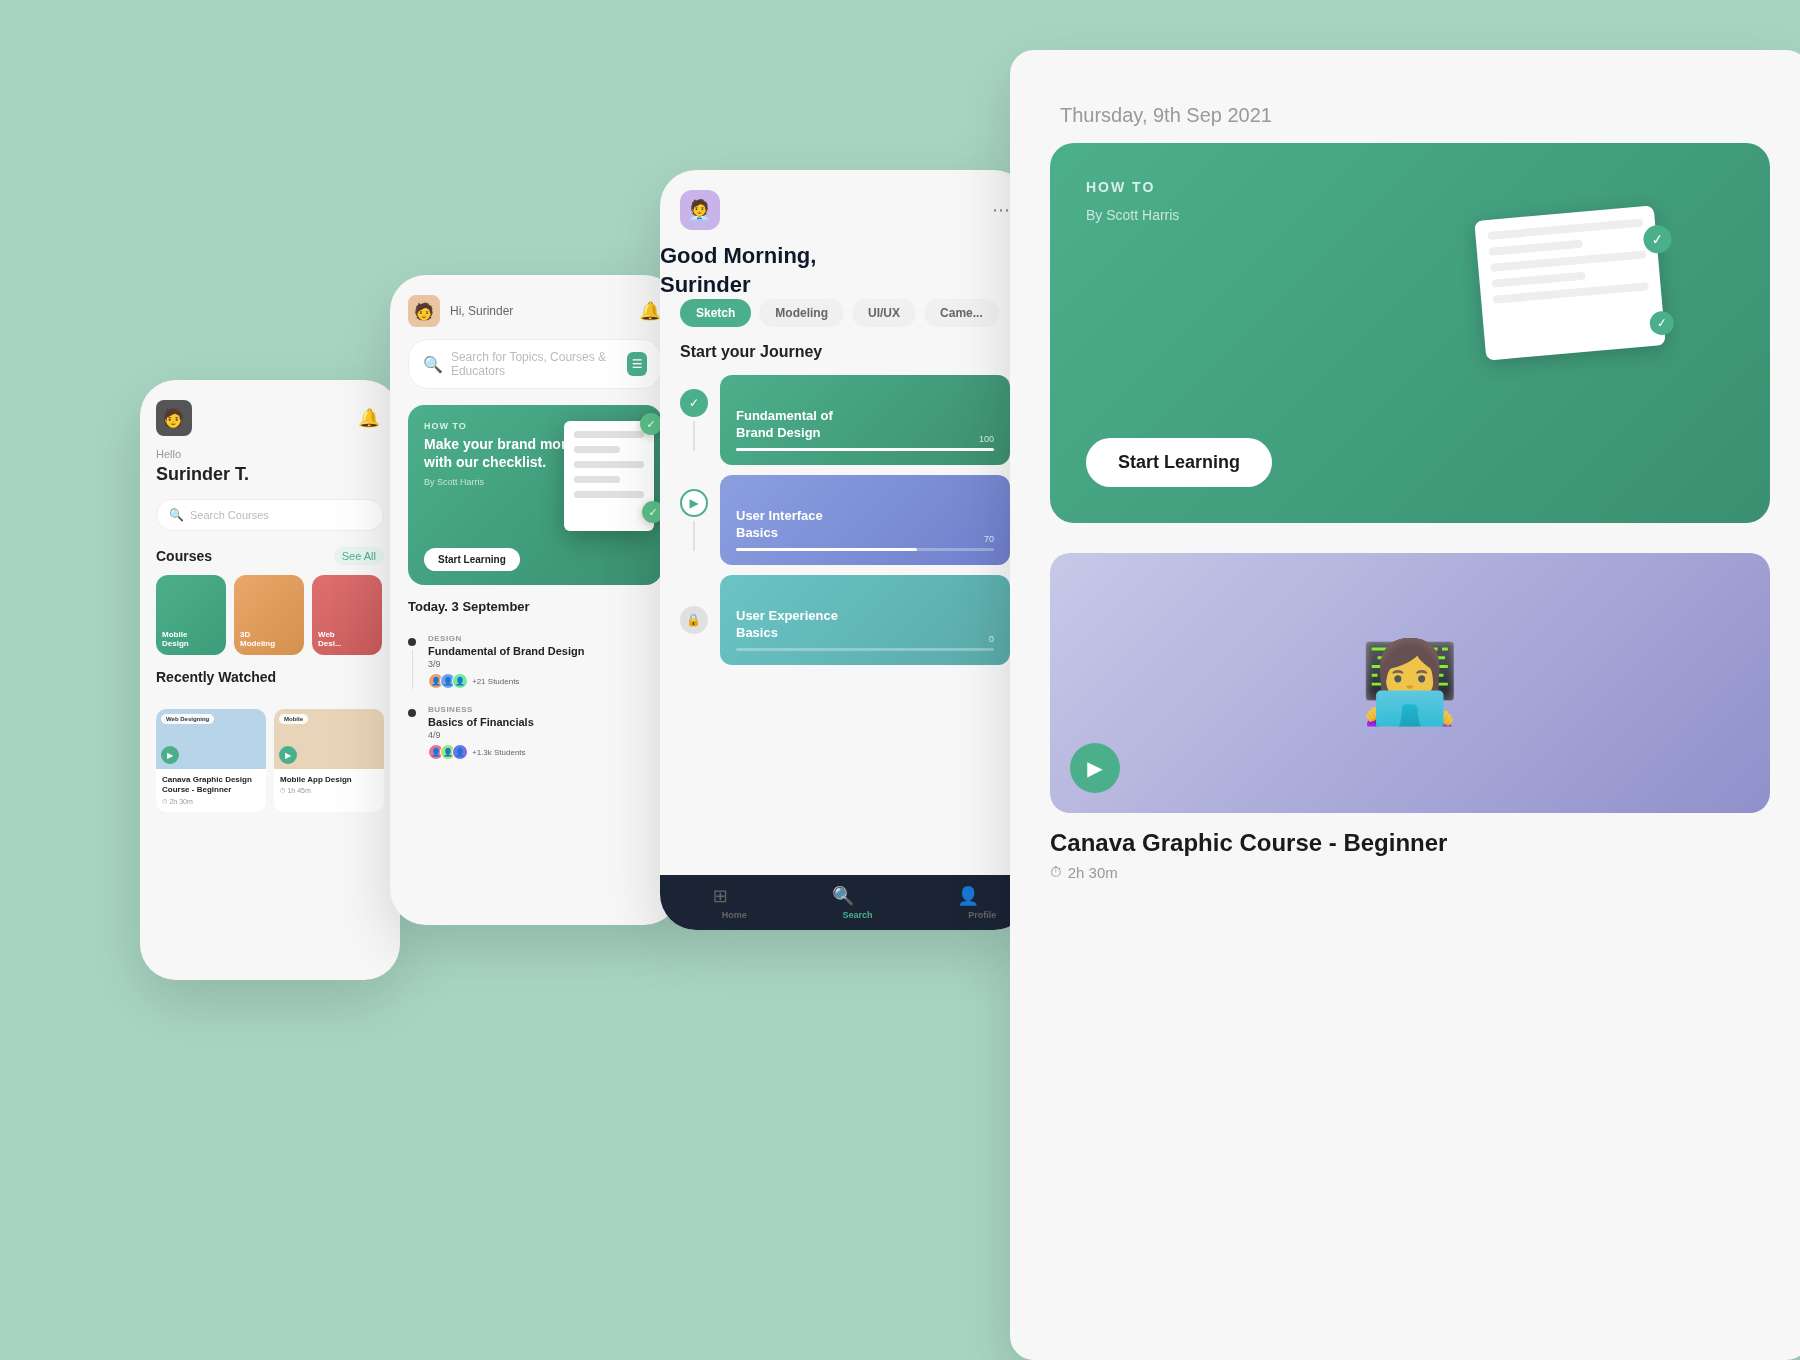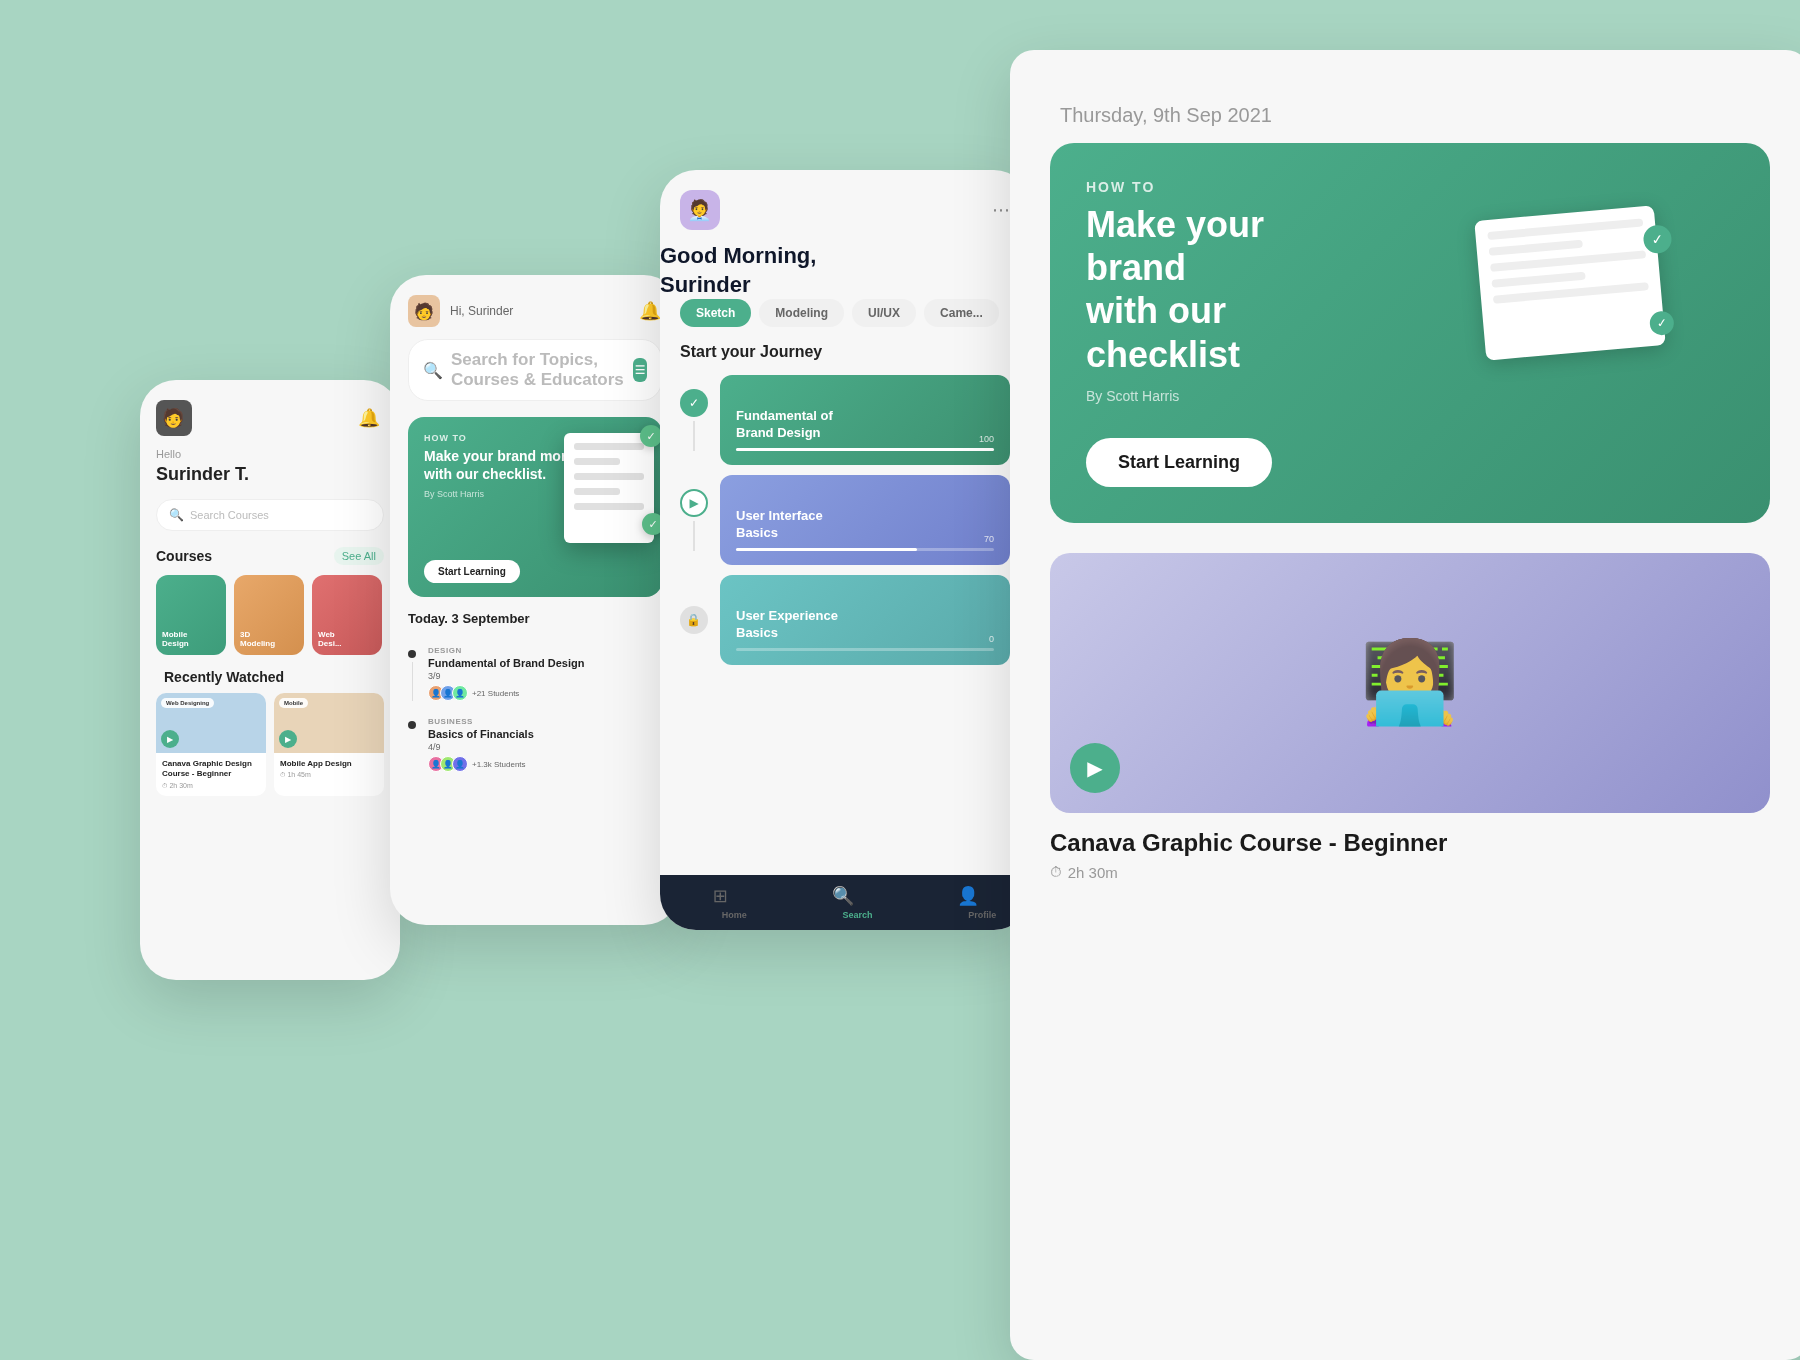--- a/index.html
+++ b/index.html
@@ -136,25 +136,24 @@
     .s1-course-card.orange { background: linear-gradient(135deg, #e8a86a, #d4904e); }
     .s1-course-card.red { background: linear-gradient(135deg, #e07070, #c85a5a); }
     .s1-course-label {
       font-size: 8px;
       font-weight: 700;
       color: white;
       line-height: 1.2;
     }
 
     .s1-recently {
-      padding: 14px 16px 8px;
+      padding: 14px 16px 24px;
       font-size: 14px;
       font-weight: 700;
       color: #222;
-      margin-left: 8px;
     }
     .s1-watched-grid {
       padding: 0 16px;
       display: flex;
       gap: 8px;
     }
     .s1-watched-card {
       width: 110px;
       border-radius: 10px;
       overflow: hidden;
@@ -222,21 +221,21 @@
       background: #fff;
       border-radius: 20px;
       padding: 10px 14px;
       display: flex;
       align-items: center;
       gap: 8px;
       border: 1px solid #eee;
       justify-content: space-between;
     }
     .s2-search-left { display: flex; gap: 8px; align-items: center; }
-    .s2-search-placeholder { font-size: 17px; color: #bbb; font-weight: bold; }
+    .s2-search-placeholder { font-size: 12px; color: #bbb; }
     .s2-filter-icon { 
       background: #4caf8c; 
       width: 24px; height: 24px; 
       border-radius: 6px;
       display: flex; align-items: center; justify-content: center;
       color: white; font-size: 12px;
     }
 
     .s2-banner {
       margin: 0 18px 14px;
@@ -773,21 +772,20 @@
   </div>
 
   <div class="screen screen-4">
     <div class="s4-header">
       <div class="s4-date-small">Thursday, 9th Sep 2021</div>
     </div>
 
     <div class="s4-main-banner">
       <div style="position:relative;z-index:2;">
         <div class="s4-banner-label">HOW TO</div>
-        <div class="s4-banner-big-title">Make your brand<br>with our checklist</div>
         <div class="s4-banner-by">By Scott Harris</div>
       </div>
       <div class="s4-banner-start-btn">Start Learning</div>
 
       <div class="s4-banner-visual">
         <div class="s4-paper">
           <div class="s4-paper-line"></div>
           <div class="s4-paper-line short"></div>
           <div class="s4-paper-line"></div>
           <div class="s4-paper-line short"></div>

